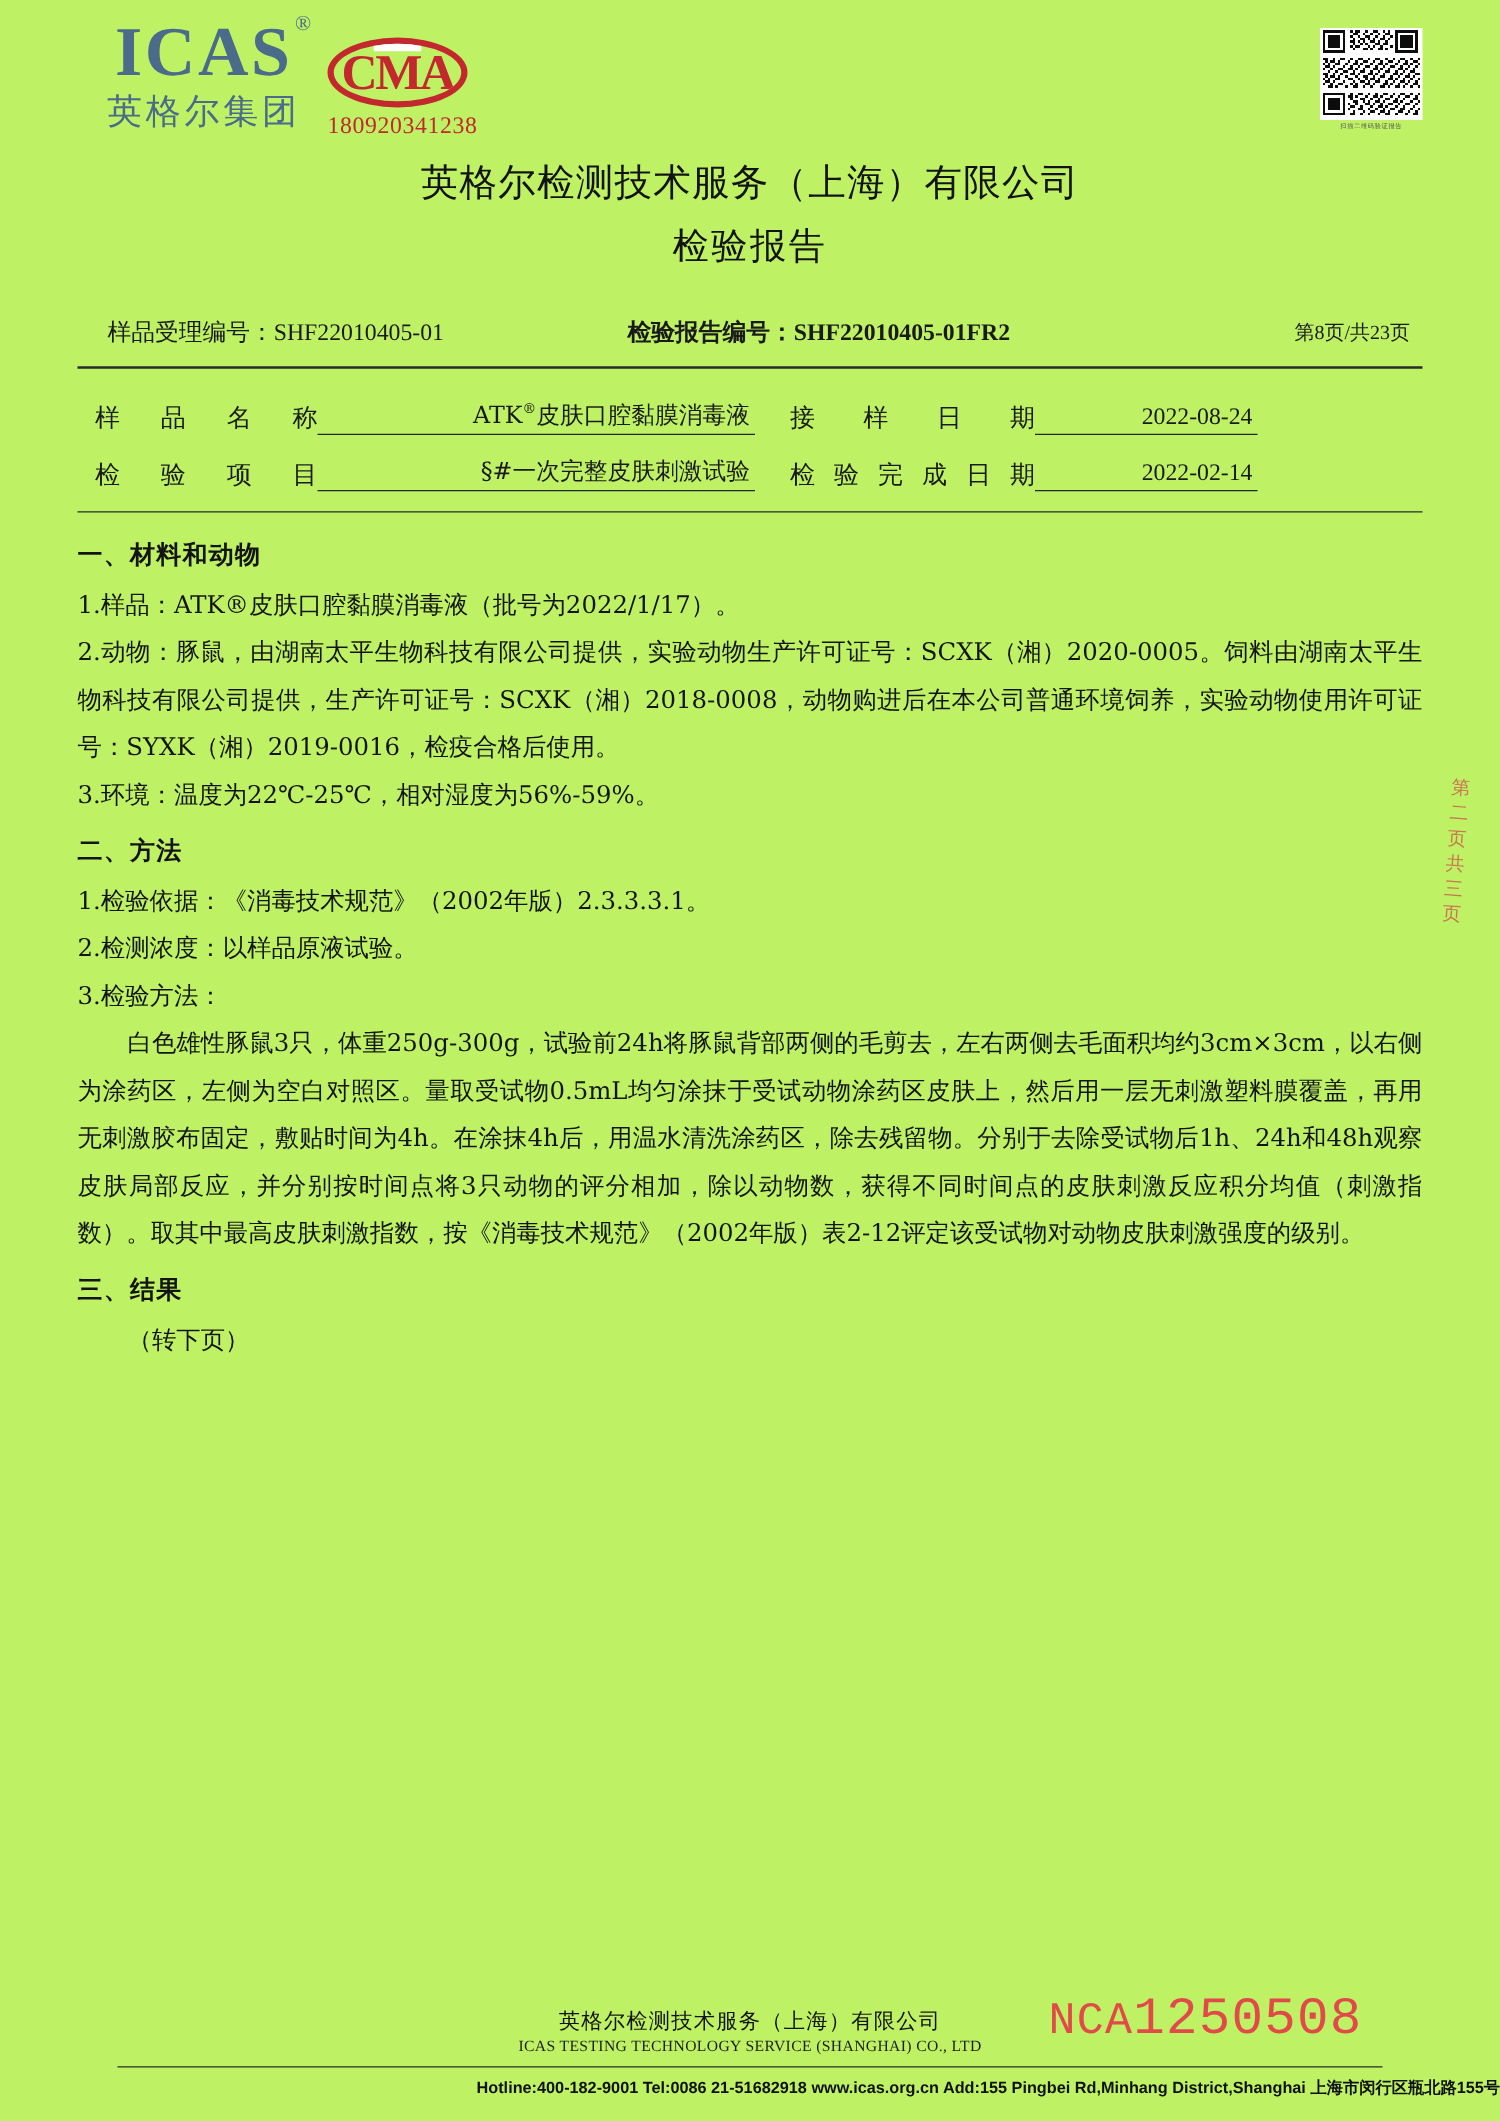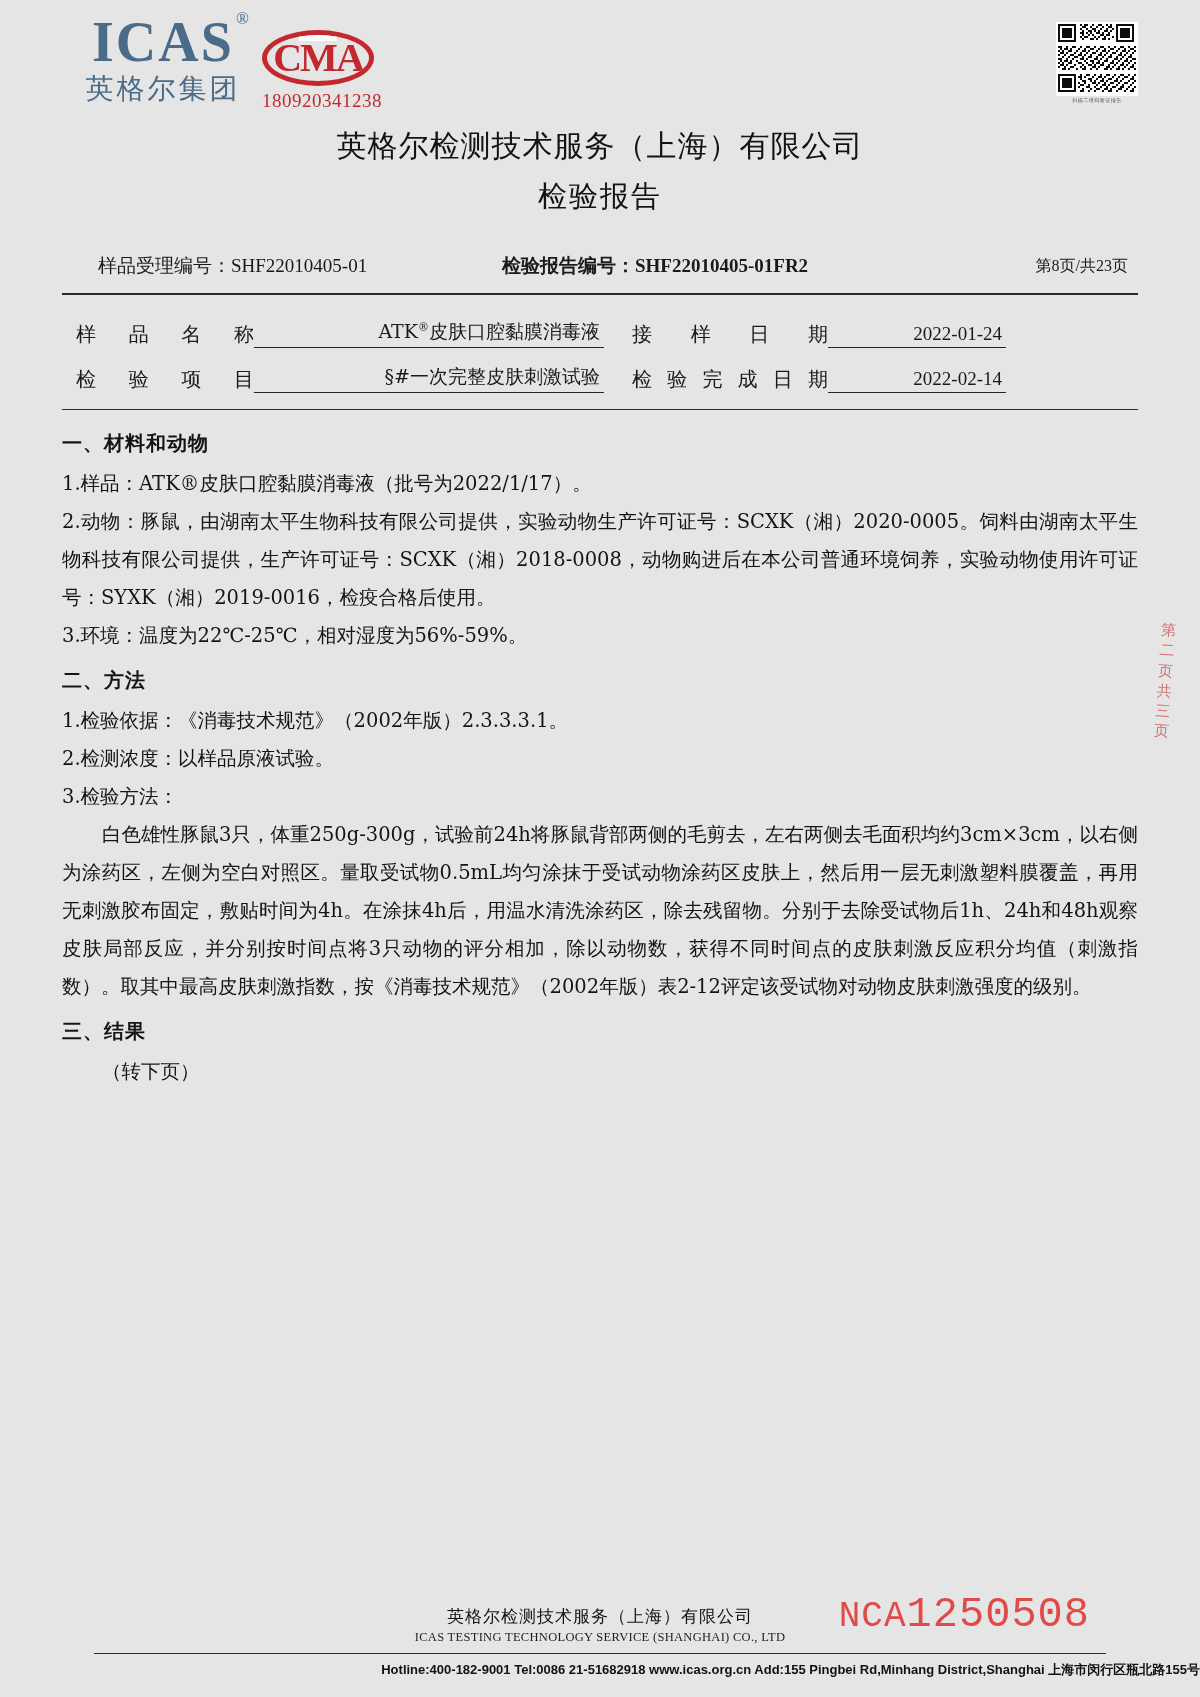--- a/index.html
+++ b/index.html
@@ -8,21 +8,21 @@
     background: #ffffff;
   }
   body {
     font-family: "Liberation Serif", "DejaVu Serif", serif;
     color: #1a1a1a;
   }
   .page {
     position: relative;
     width: 1200px;
     height: 1697px;
-    background: #e5e5e5;
+    background: #bef264;
     overflow: hidden;
     box-sizing: border-box;
   }
 
   
   .header {
     position: relative;
     height: 120px;
   }
   .logo-block {
@@ -142,21 +142,21 @@
 
   
   .idrow {
     position: relative;
     margin: 36px 72px 0 86px;
     font-size: 19px;
     height: 30px;
   }
   .idrow .accept-no {
     position: absolute;
-    left: 12px;
+    left: 0;
     top: 0;
     white-space: nowrap;
     text-align: center;
   }
   .idrow .report-no {
     position: absolute;
     left: 416px;
     top: 0;
     white-space: nowrap;
     font-weight: bold;
@@ -623,21 +623,21 @@
         <span>名</span>
         <span>称</span>
       </div>
       <div class="f-value w-sample"><span>ATK</span><span class="sup-r">®</span><span>皮肤口腔黏膜消毒液</span></div>
       <div class="f-label right-lab">
         <span>接</span>
         <span>样</span>
         <span>日</span>
         <span>期</span>
       </div>
-      <div class="f-value w-date">2022-01-24</div>
+      <div class="f-value w-date">2022-08-24</div>
     </div>
 
     <div class="field-row">
       <div class="f-label">
         <span>检</span>
         <span>验</span>
         <span>项</span>
         <span>目</span>
       </div>
       <div class="f-value w-sample">§#一次完整皮肤刺激试验</div>

